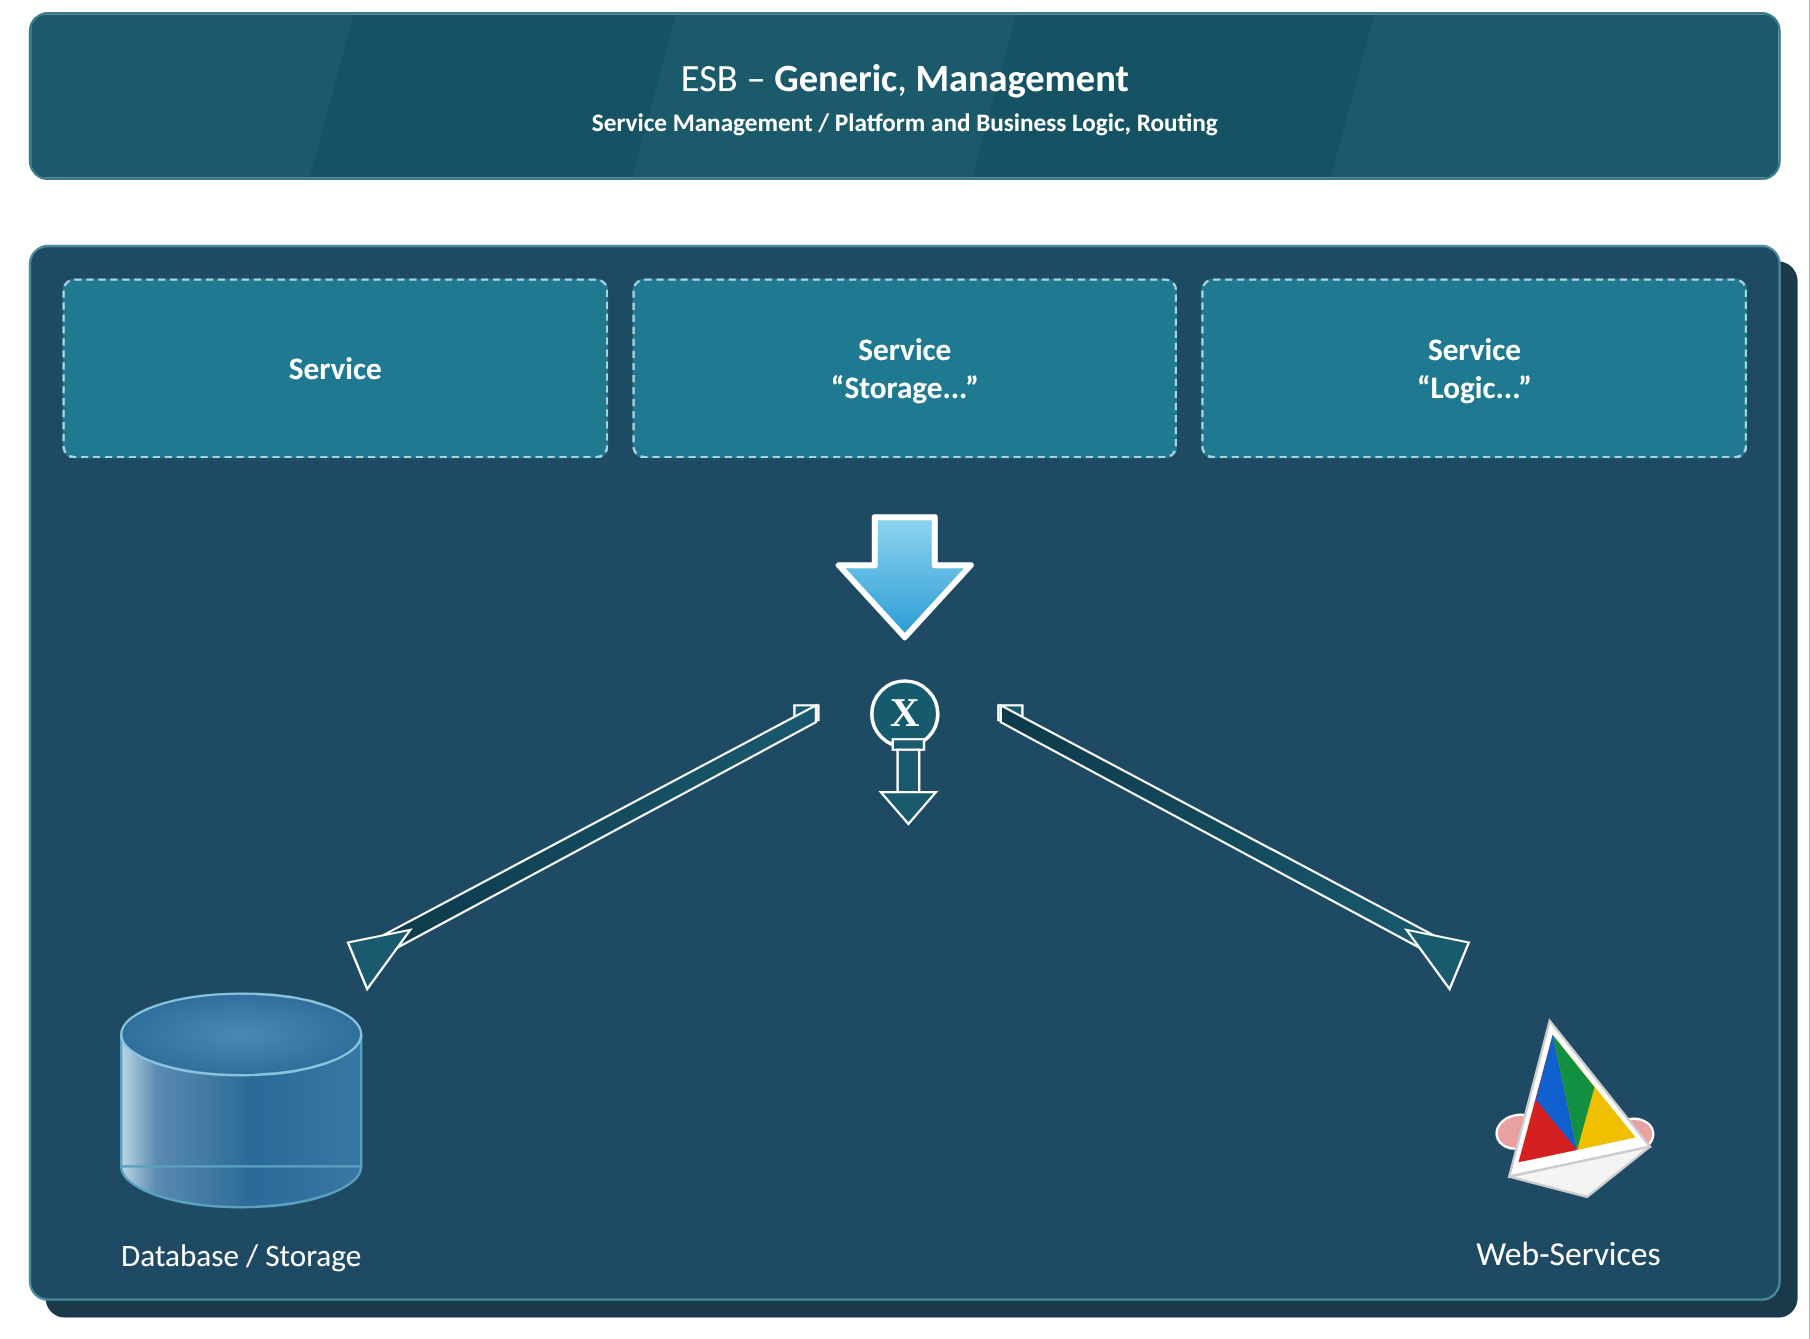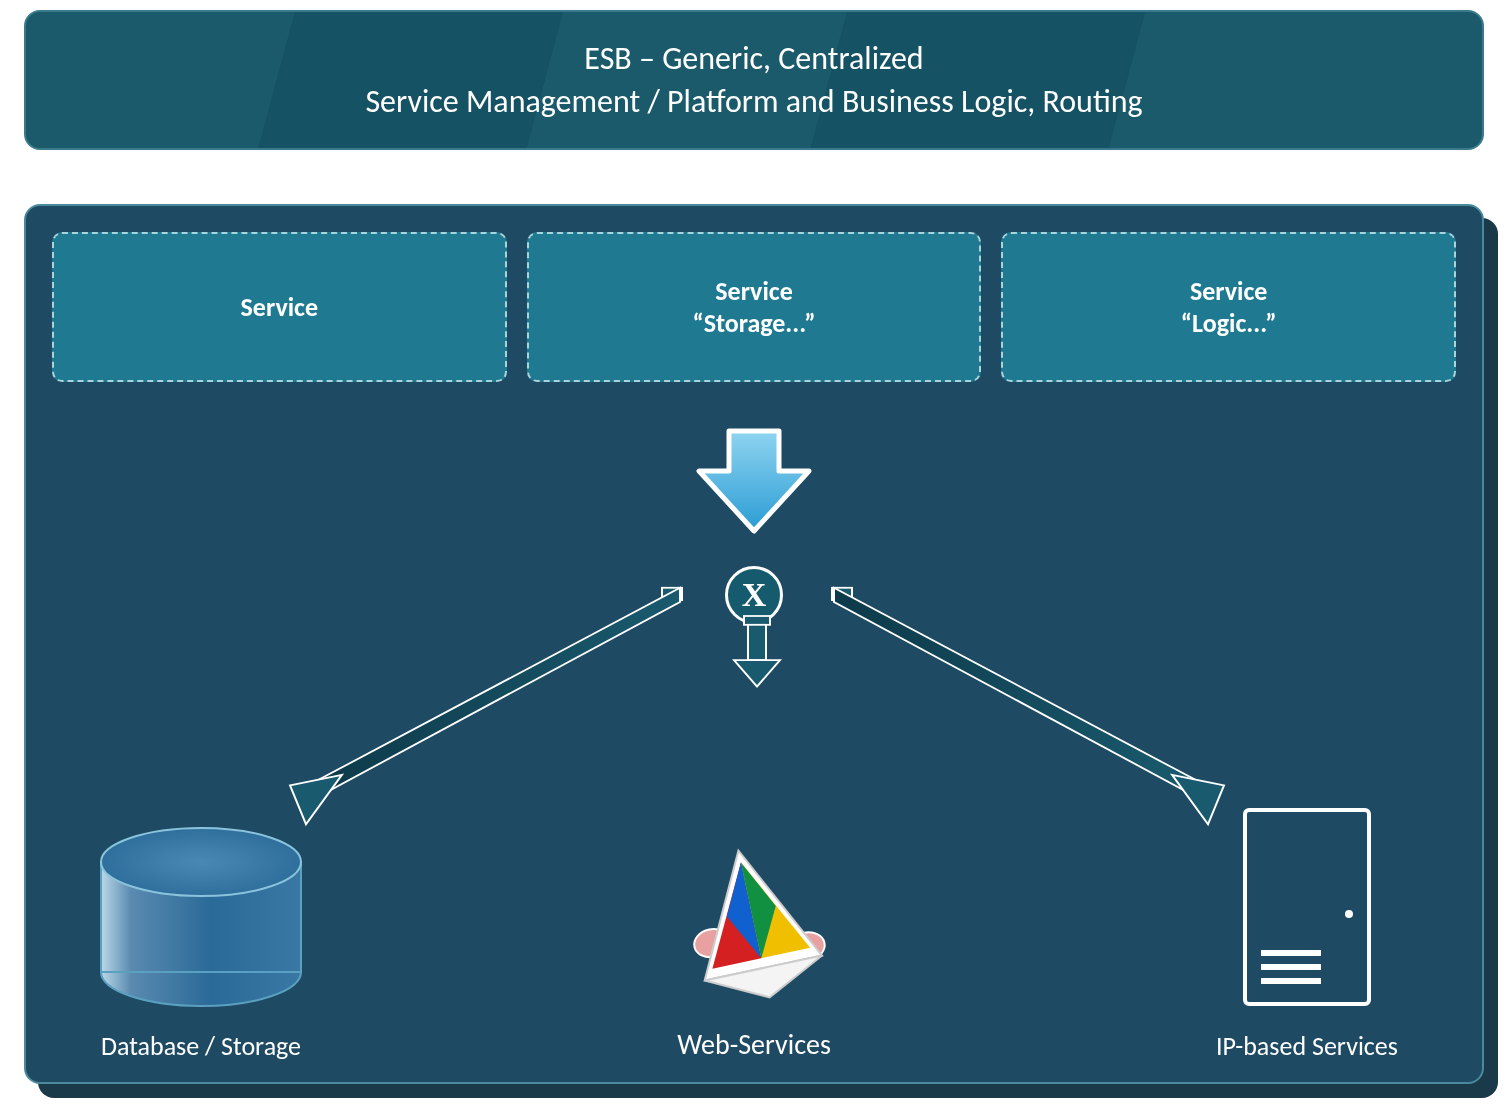--- a/index.html
+++ b/index.html
@@ -23,24 +23,24 @@
     display: flex;
     flex-direction: column;
     justify-content: center;
     align-items: center;
     color: #ffffff;
   }
   .header-line1 {
     font-size: 32px;
     font-weight: 400;
   }
-  .header-line1 .bold { font-weight: 400; }
+  .header-line1 .bold { font-weight: 700; }
   .header-line2 {
-    font-size: 32px;
-    font-weight: 400;
+    font-size: 21px;
+    font-weight: 700;
     margin-top: 4px;
   }
   .main-shadow {
     position: absolute;
     left: 38px;
     top: 218px;
     width: 1460px;
     height: 880px;
     background: #1a3a4a;
     border-radius: 16px;
@@ -136,21 +136,21 @@
     margin-top: 18px;
     color: #ffffff;
   }
   .endpoint-label.small { font-size: 28px; }
 </style>
 </head>
 <body>
 
 <div class="header-box">
   <div class="header-line1">
-    <span>ESB</span><span> – </span><span class="bold">Generic</span><span>, </span><span class="bold">Centralized</span>
+    <span>ESB</span><span> – </span><span class="bold">Generic</span><span>, </span><span class="bold">Management</span>
   </div>
   <div class="header-line2">Service Management / Platform and Business Logic, Routing</div>
 </div>
 
 <div class="main-shadow"></div>
 
 <div class="main-box">
 
   <div class="service-row">
     <div class="service-box">
@@ -241,26 +241,16 @@
             <polygon points="85,22 85,120 35,120" fill="#d42020"></polygon>
             <polygon points="85,22 135,120 85,120" fill="#f0c000"></polygon>
             <polygon points="85,22 85,120 60,72" fill="#1060d0"></polygon>
             <polygon points="85,22 110,72 85,120" fill="#109040"></polygon>
             <polygon points="25,130 145,130 85,160" fill="#f4f4f4" stroke="#cccccc" stroke-width="2"></polygon>
           </g>
         </svg>
         <div class="endpoint-label small">Web-Services</div>
       </div>
 
-      <div class="endpoint">
-        <svg width="140" height="210" viewBox="0 0 140 210">
-          <rect x="8" y="8" width="124" height="194" rx="4" fill="#1e4a63" stroke="#ffffff" stroke-width="4"></rect>
-          <circle cx="112" cy="112" r="4" fill="#ffffff"></circle>
-          <rect x="24" y="148" width="60" height="6" fill="#ffffff"></rect>
-          <rect x="24" y="162" width="60" height="6" fill="#ffffff"></rect>
-          <rect x="24" y="176" width="60" height="6" fill="#ffffff"></rect>
-        </svg>
-        <div class="endpoint-label">IP-based Services</div>
-      </div>
 
     </div>
   </div>
 </div>
 
 </body></html>

